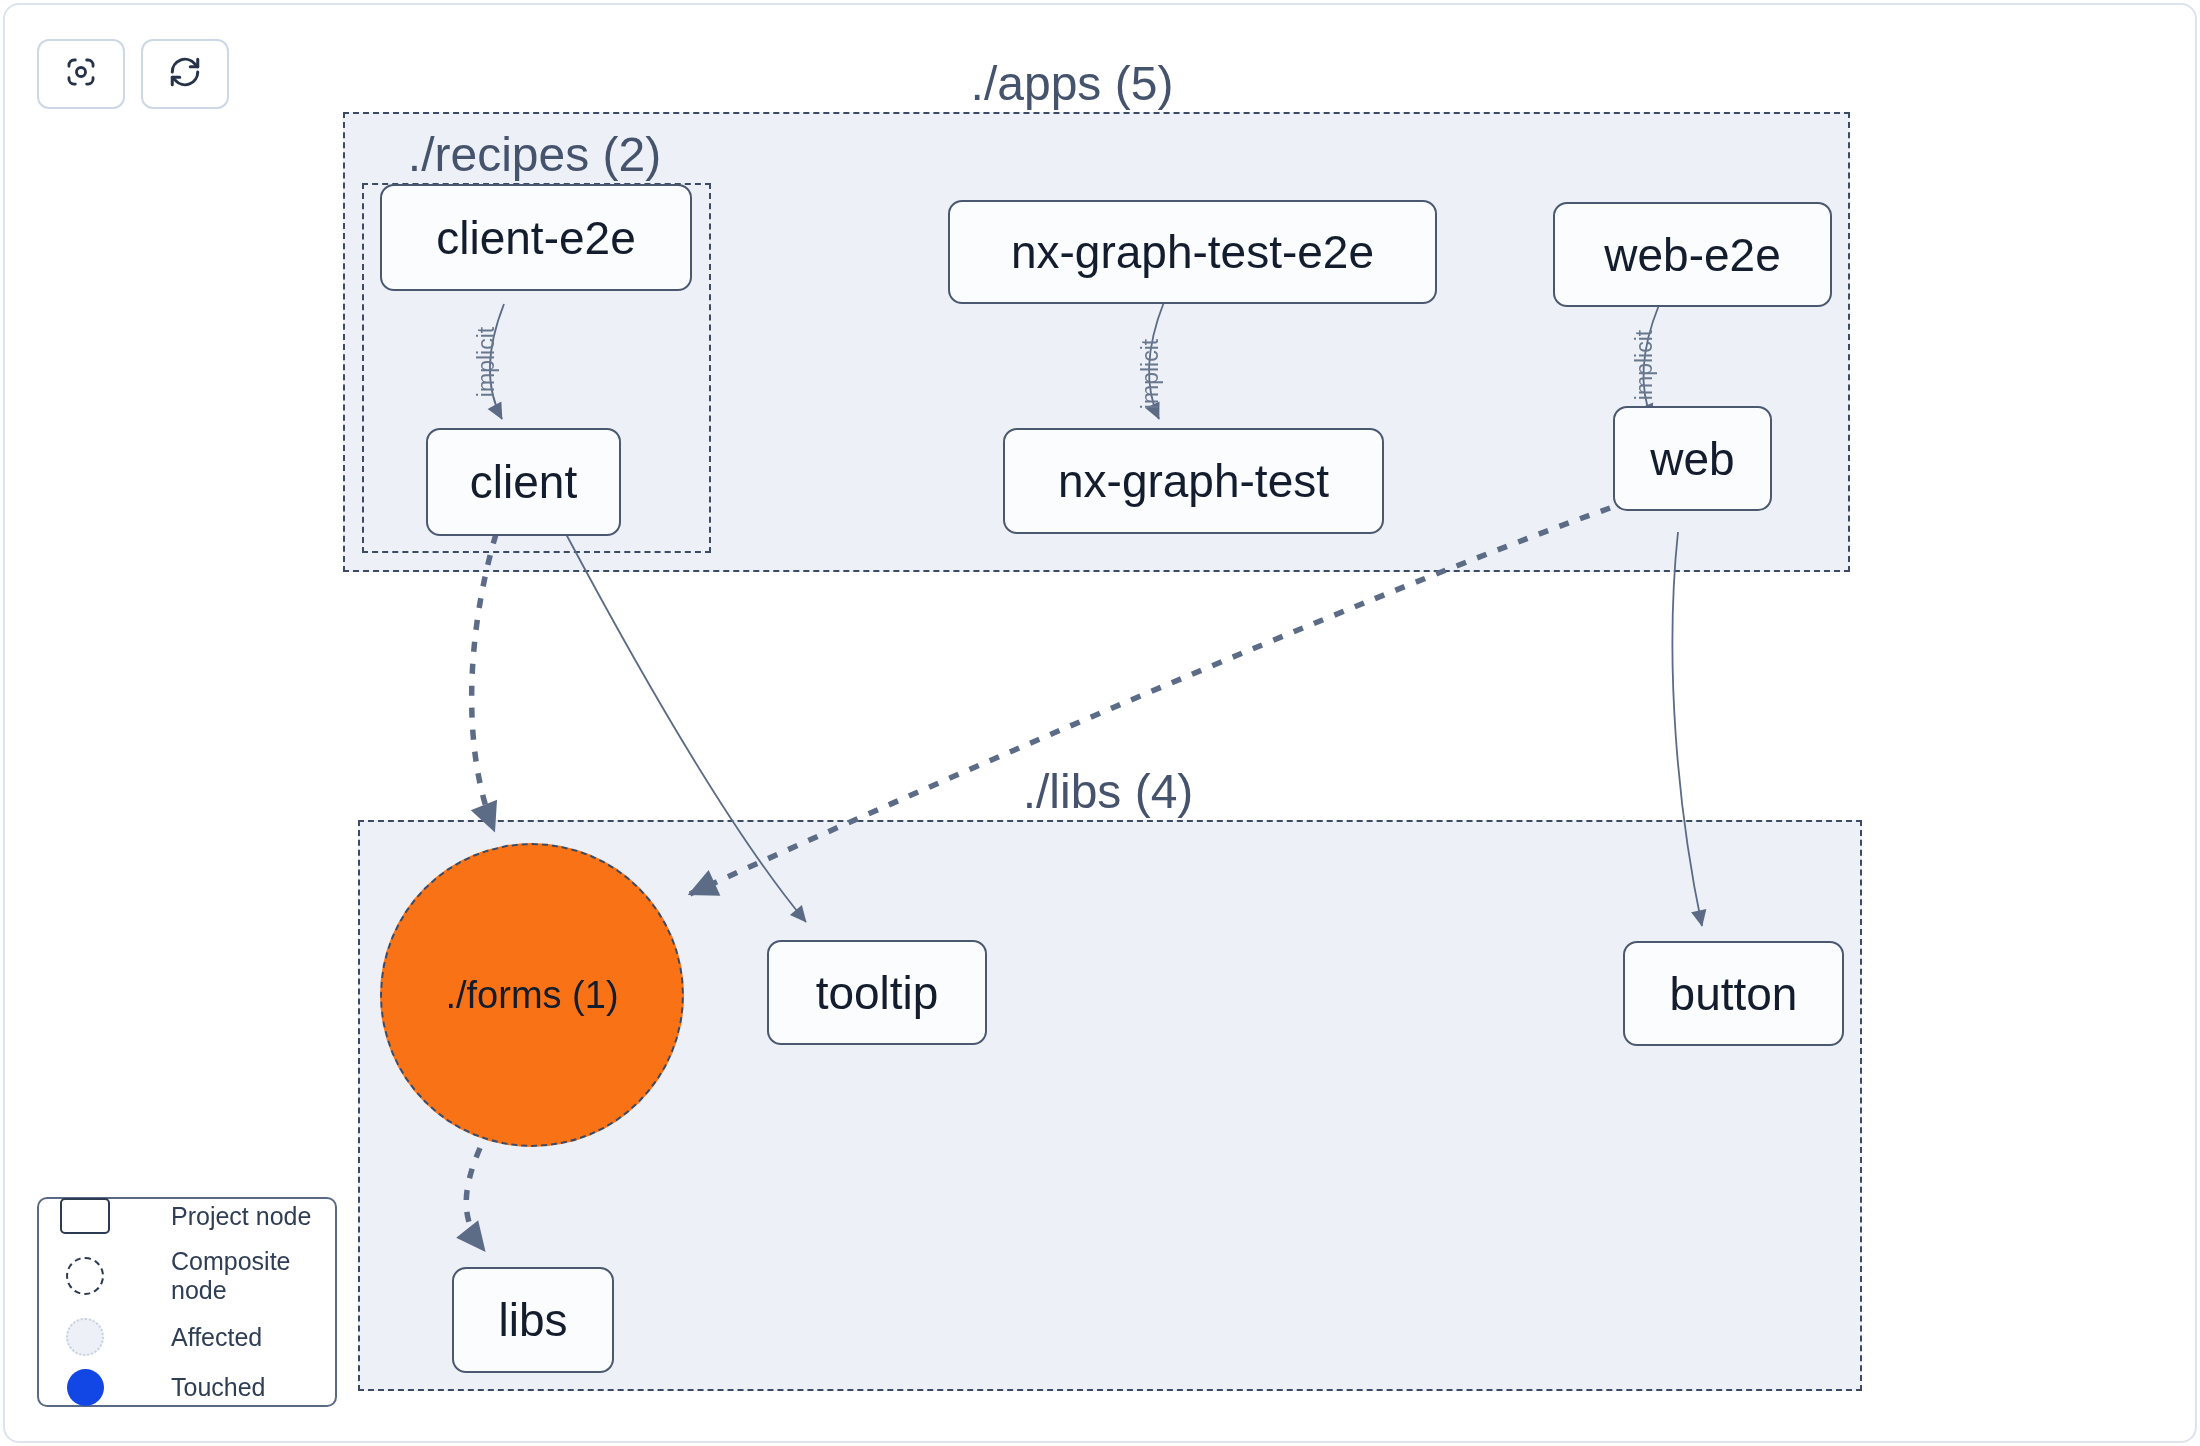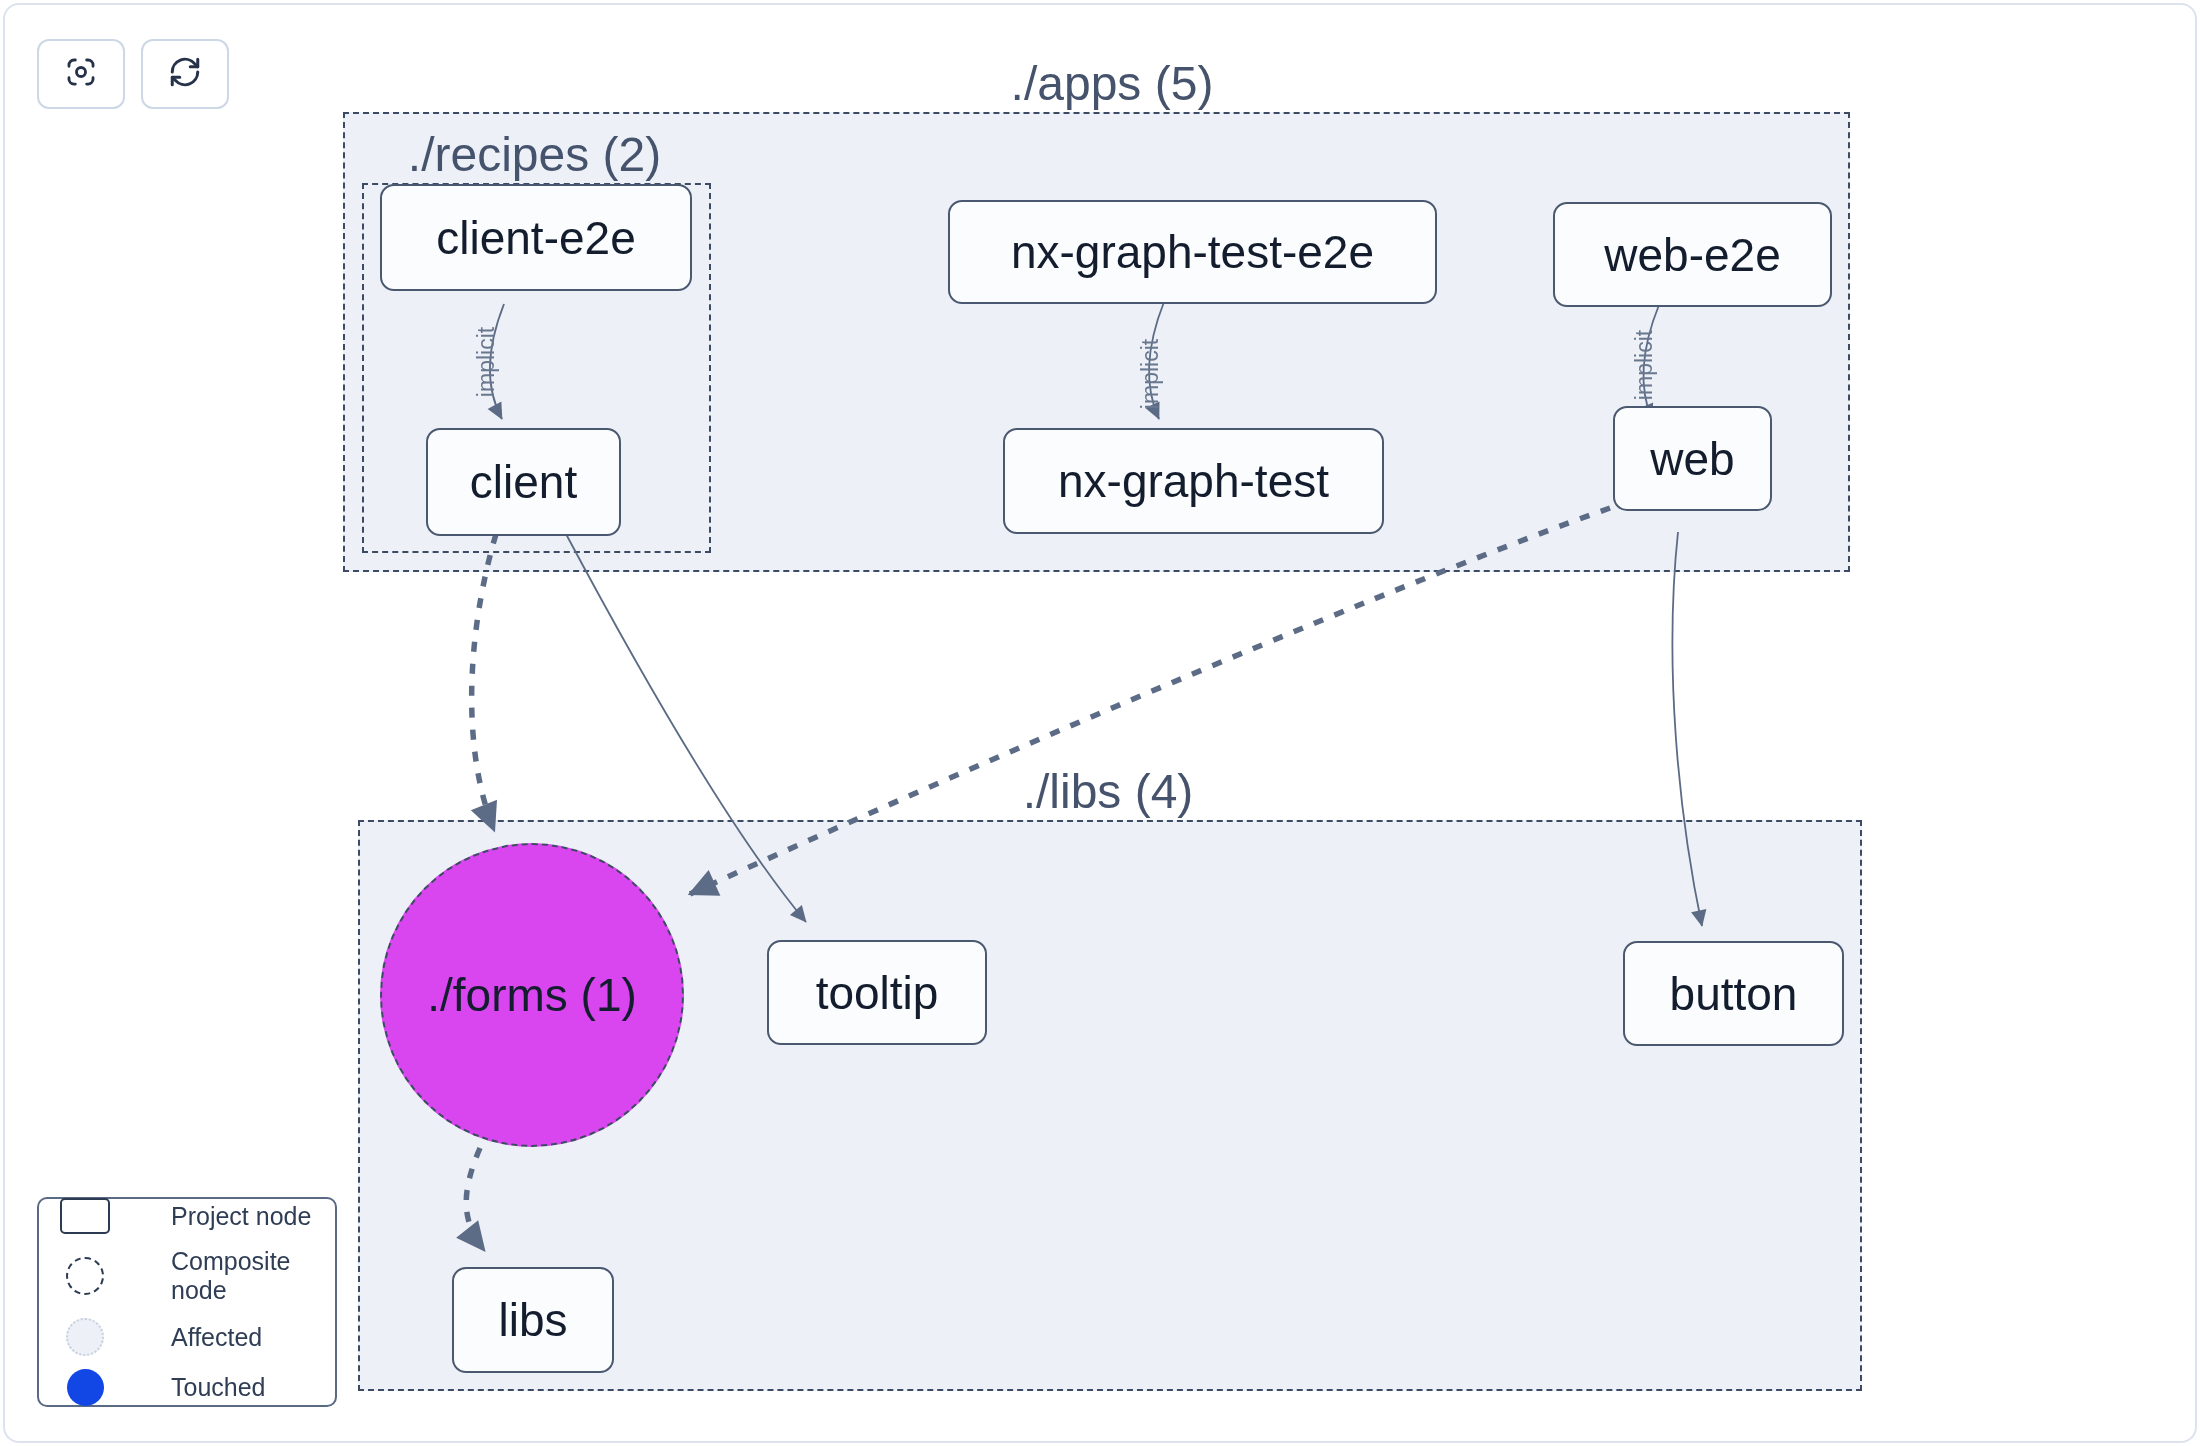--- a/index.html
+++ b/index.html
@@ -13,29 +13,29 @@
   .tool-btn{width:84px;height:66px;background:#fff;border:2px solid #ccd8e6;border-radius:12px;
        display:flex;align-items:center;justify-content:center;cursor:pointer;}
   .tool-btn svg{stroke:#253249;fill:none;stroke-width:2;stroke-linecap:round;stroke-linejoin:round;}
 
   
   .group-box{position:absolute;background:#edf1f7;border:2px dashed #3d4a63;z-index:1;}
   .apps-box{left:343px;top:112px;width:1503px;height:456px;}
   .recipes-box{left:362px;top:183px;width:345px;height:366px;}
   .libs-box{left:358px;top:820px;width:1500px;height:567px;}
   .group-label{position:absolute;z-index:4;color:#46536d;font-size:48px;text-align:center;}
-  .apps-label{left:912px;top:56px;width:400px;}
+  .apps-label{left:872px;top:56px;width:400px;}
   .recipes-label{left:362px;top:127px;width:345px;}
   .libs-label{left:908px;top:764px;width:400px;}
 
   
   .forms-circle{position:absolute;left:380px;top:843px;width:300px;height:300px;border-radius:50%;
-       background:#d946ef;border:2.5px dashed #3d4a63;z-index:2;
+       background:#f97316;border:2.5px dashed #3d4a63;z-index:2;
        display:flex;align-items:center;justify-content:center;
-       color:#131d2e;font-size:46px;cursor:pointer;}
+       color:#131d2e;font-size:38px;cursor:pointer;}
 
   
   .edges{position:absolute;left:0;top:0;z-index:3;pointer-events:none;}
   .edge-thin{stroke:#5c6b85;stroke-width:1.8;fill:none;}
   .edge-thick{stroke:#5d6c86;stroke-width:5.5;fill:none;stroke-dasharray:10 12;}
   .edge-label{fill:#6a788f;font-size:23px;font-family:"Liberation Sans",sans-serif;text-anchor:middle;}
 
   
   .node{position:absolute;background:#fbfcfe;border:2px solid #4a5870;border-radius:14px;
        display:flex;align-items:center;justify-content:center;z-index:5;

